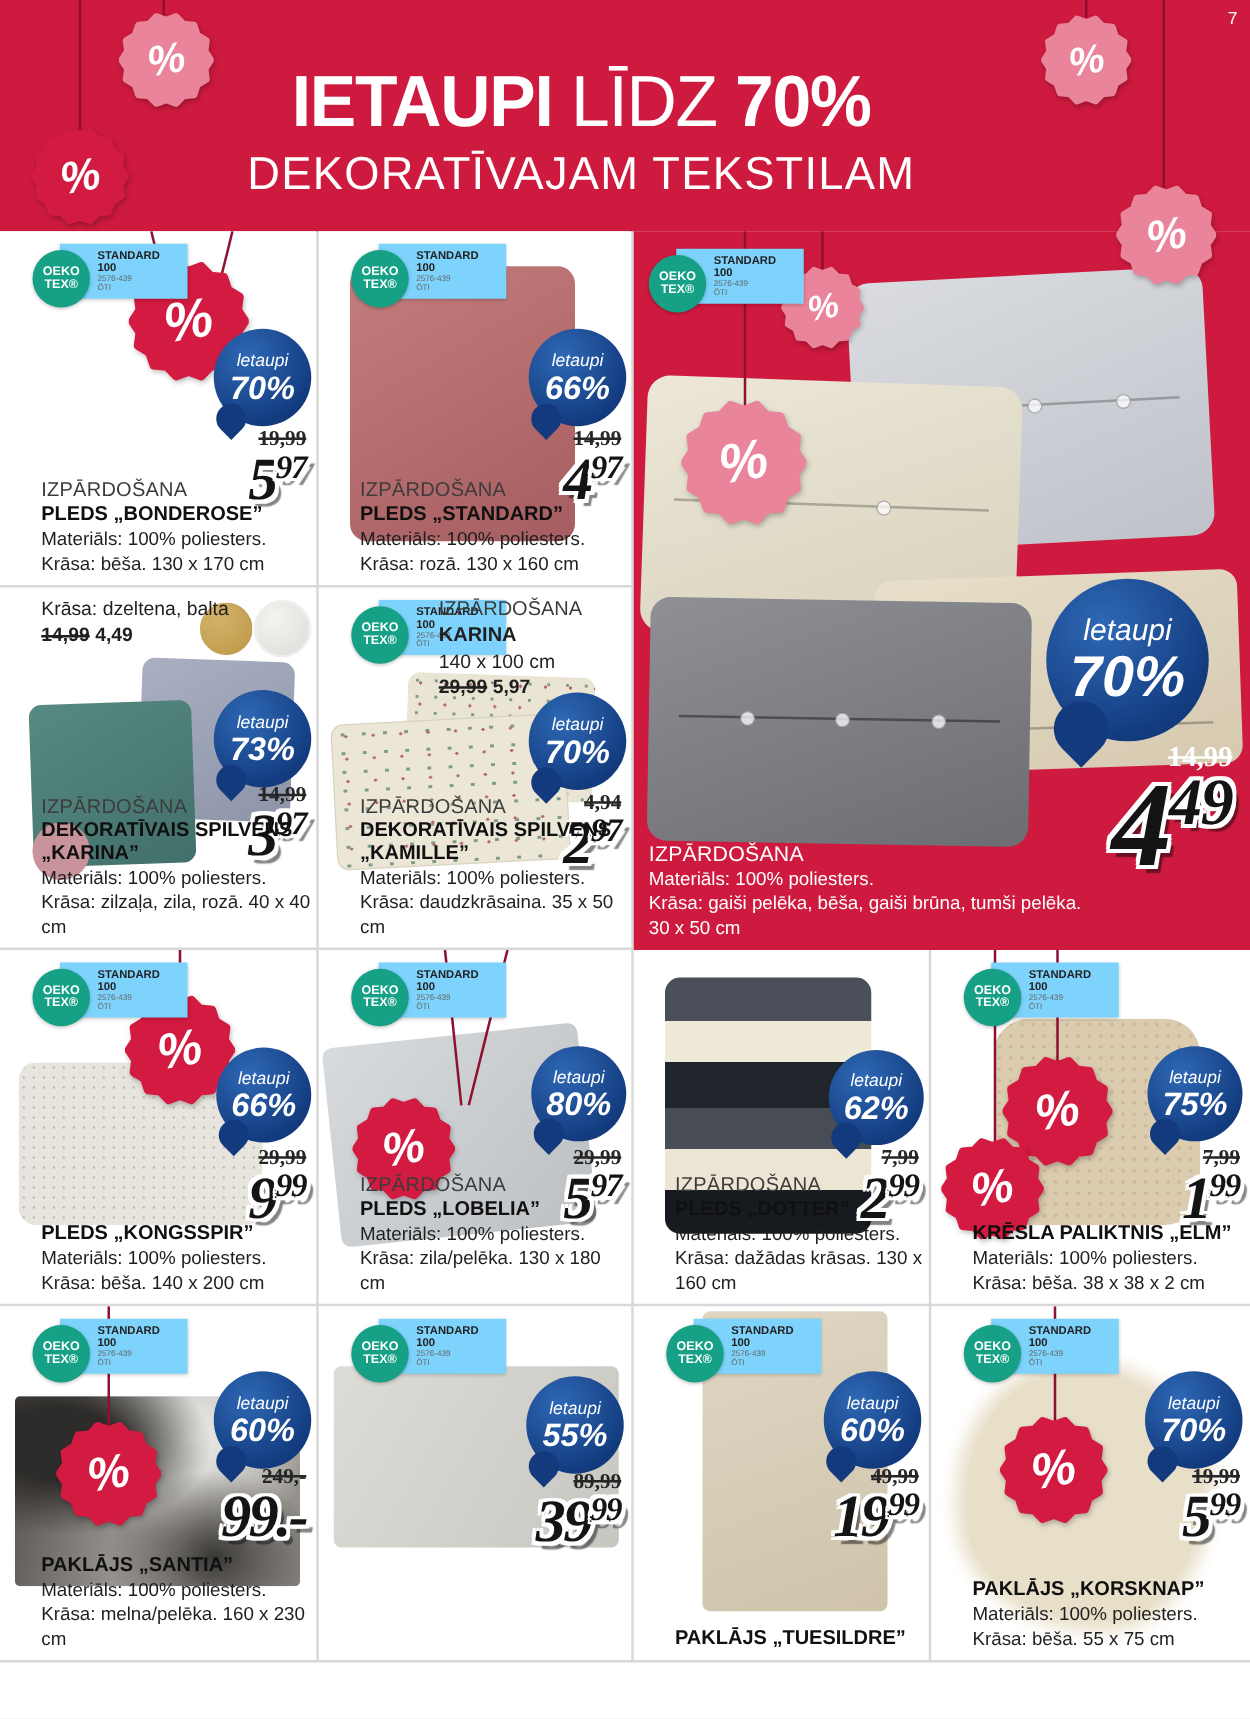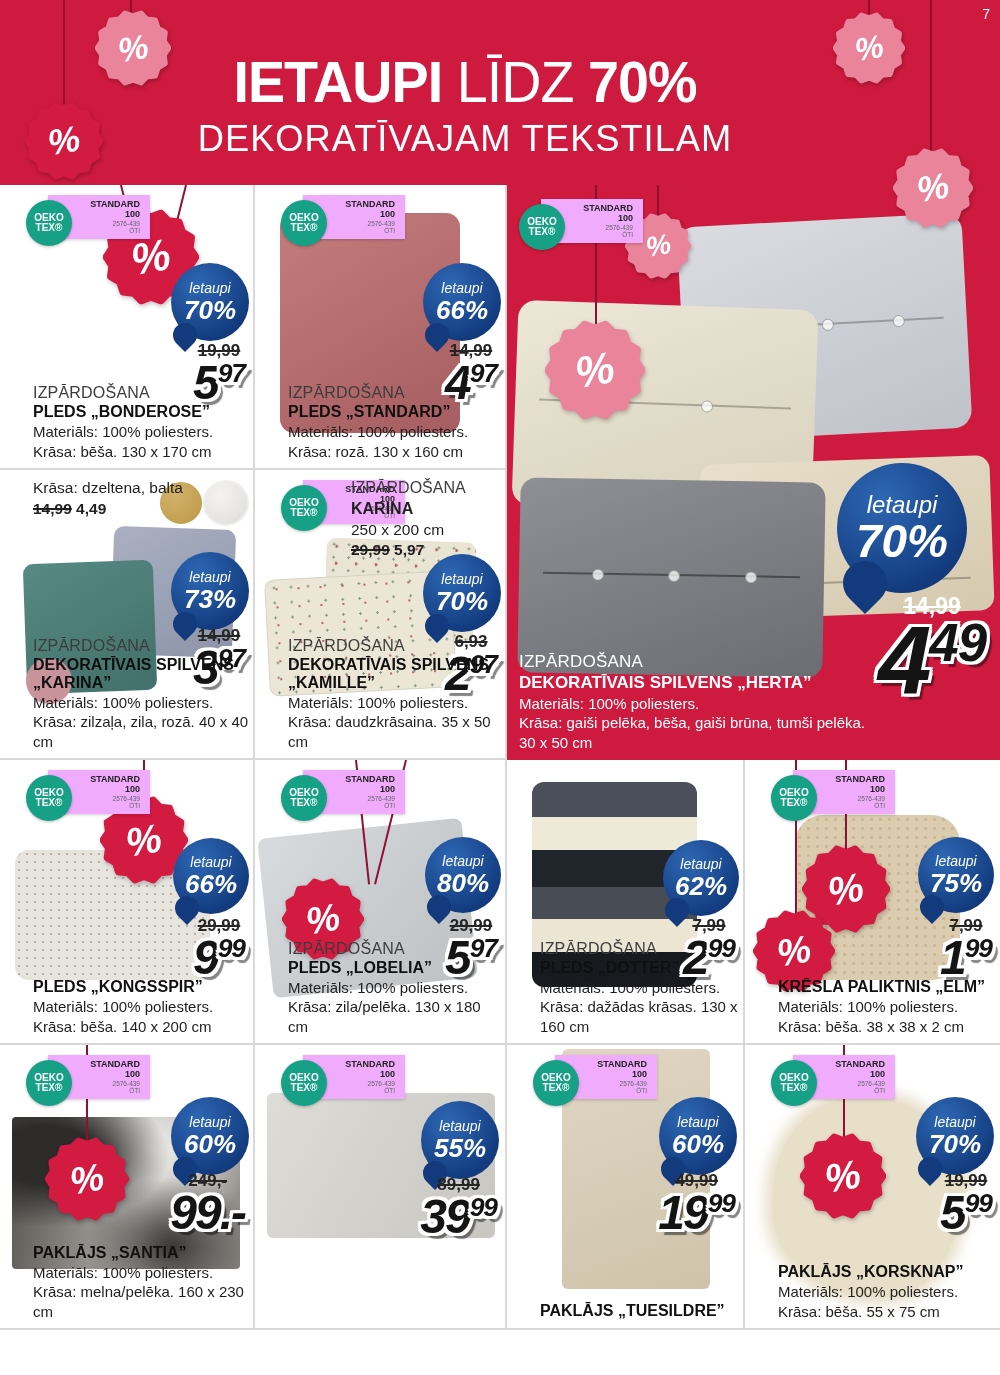--- a/index.html
+++ b/index.html
@@ -22,21 +22,21 @@
   .panel{position:absolute;left:507px;top:185px;width:493px;height:575px;background:#ce1a3e;z-index:2;overflow:hidden;}
 
   
   .footer{position:absolute;left:0;top:1330px;width:1000px;height:45px;background:#3b3738;z-index:3;
           color:#fff;text-align:center;line-height:45px;font-size:21px;}
   .footer .lt{font-weight:300;letter-spacing:.5px;}
   .footer b{font-weight:800;letter-spacing:.5px;}
 
   
   .oeko{position:absolute;left:26px;top:10px;z-index:8;height:56px;}
-  .oeko-box{margin-left:22px;background:#f0abfc;min-width:62px;padding:4px 10px 4px 30px;text-align:right;
+  .oeko-box{margin-left:22px;background:#7dd3fc;min-width:62px;padding:4px 10px 4px 30px;text-align:left;
             box-shadow:0 1px 3px rgba(0,0,0,.2);}
   .o-std,.o-num{font-weight:700;font-size:9px;color:#222;line-height:1.15;}
   .o-code,.o-org{font-size:6.5px;color:#666;line-height:1.2;}
   .oeko-circle{position:absolute;left:0;top:5px;width:46px;height:46px;border-radius:50%;background:#16a186;
                color:#fff;display:flex;flex-direction:column;align-items:center;justify-content:center;
                font-size:10px;font-weight:700;line-height:1.05;box-shadow:0 1px 3px rgba(0,0,0,.25);}
 
   
   .tag{position:absolute;z-index:7;color:#d31a41;display:flex;align-items:center;justify-content:center;}
   .tag-pink{color:#e9849a;}
@@ -52,21 +52,21 @@
           display:flex;flex-direction:column;align-items:center;justify-content:center;}
   .bubble::after{content:"";position:absolute;left:2px;bottom:-6px;width:24px;height:24px;z-index:-1;
           background:#123a7d;border-radius:50% 50% 50% 0;transform:rotate(-45deg);}
   .b-label{font-size:14px;line-height:1.1;}
   .b-pct{font-size:26px;font-weight:700;line-height:1;}
   .bubble-lg .b-label{font-size:24px;}
   .bubble-lg .b-pct{font-size:46px;}
   .bubble-lg::after{width:44px;height:44px;left:6px;bottom:-12px;}
 
   
-  .prices{position:absolute;right:8px;top:156px;text-align:center;z-index:9;}
+  .prices{position:absolute;right:8px;top:156px;text-align:right;z-index:9;font-family:Liberation Serif, serif;}
   .old{font-weight:700;font-size:17px;color:#262626;text-decoration:line-through;
        text-decoration-thickness:2px;margin-bottom:2px;}
   .new{font-weight:800;font-style:italic;font-size:48px;line-height:.8;color:#141414;letter-spacing:-2px;
        text-shadow:-3px -3px 0 #fff,3px -3px 0 #fff,-3px 3px 0 #fff,3px 3px 0 #fff,
                    0 -3px 0 #fff,0 3px 0 #fff,-3px 0 0 #fff,3px 0 0 #fff,5px 6px 1px rgba(10,10,10,.5);}
   .new sup{font-size:55%;letter-spacing:-1px;}
   .r4 .prices{top:126px;}
   .r4 .bubble{top:52px;}
   .panel .prices{right:14px;top:408px;}
   .panel .old{color:#fff;font-size:23px;}
@@ -282,21 +282,20 @@
     <div class="bubble bubble-lg" style="left:330px;top:278px;width:130px;height:130px;">
       <span class="b-label">letaupi</span>
       <span class="b-pct">70%</span>
     </div>
     <div class="prices">
       <div class="old">14,99</div>
       <div class="new"><span>4</span><sup>49</sup></div>
     </div>
     <div class="tblock">
       <div class="presale">IZPĀRDOŠANA</div>
-      <div class="pname pre">DEKORATĪVAIS SPILVENS „HERTA”</div>
       <div class="pinfo pre">Materiāls: 100% poliesters.
 Krāsa: gaiši pelēka, bēša, gaiši brūna, tumši pelēka.
 30 x 50 cm</div>
     </div>
   </div>
 
   <div class="card" style="left:0;top:470px;width:253px;height:288px;">
     <div class="photo" style="left:112px;top:58px;width:122px;height:128px;background:linear-gradient(150deg,#aab0c2,#8e94a8);border-radius:10px;transform:rotate(2deg);"></div>
     <div class="photo" style="left:25px;top:92px;width:130px;height:130px;background:linear-gradient(150deg,#568a82,#42706a);border-radius:10px;transform:rotate(-2deg);"></div>
     <div class="photo" style="left:26px;top:188px;width:46px;height:46px;background:#c9939c;border-radius:50%;"></div>
@@ -337,32 +336,32 @@
         <div class="o-org">ÖTI</div>
       </div>
       <div class="oeko-circle">
         <span>OEKO</span>
           <span>TEX®</span>
       </div>
     </div>
     <div class="sideblock">
       <div class="s1">IZPĀRDOŠANA</div>
       <div class="s2">KARINA</div>
-      <div class="s3">250 x 200 cm</div>
+      <div class="s3">140 x 100 cm</div>
       <div>
         <span class="n-old" style="font-weight:700;text-decoration:line-through;text-decoration-thickness:2px;">29,99</span>
         <span class="n-new" style="font-weight:700;">5,97</span>
       </div>
     </div>
     <div class="bubble" style="right:4px;top:84px;width:78px;height:78px;">
       <span class="b-label">letaupi</span>
       <span class="b-pct">70%</span>
     </div>
     <div class="prices" style="top:162px;">
-      <div class="old">6,93</div>
+      <div class="old">4,94</div>
       <div class="new"><span>2</span><sup>97</sup></div>
     </div>
     <div class="tblock">
       <div class="presale">IZPĀRDOŠANA</div>
       <div class="pname pre">DEKORATĪVAIS SPILVENS
 „KAMILLE”</div>
       <div class="pinfo pre">Materiāls: 100% poliesters.
 Krāsa: daudzkrāsaina. 35 x 50 cm</div>
     </div>
   </div>

